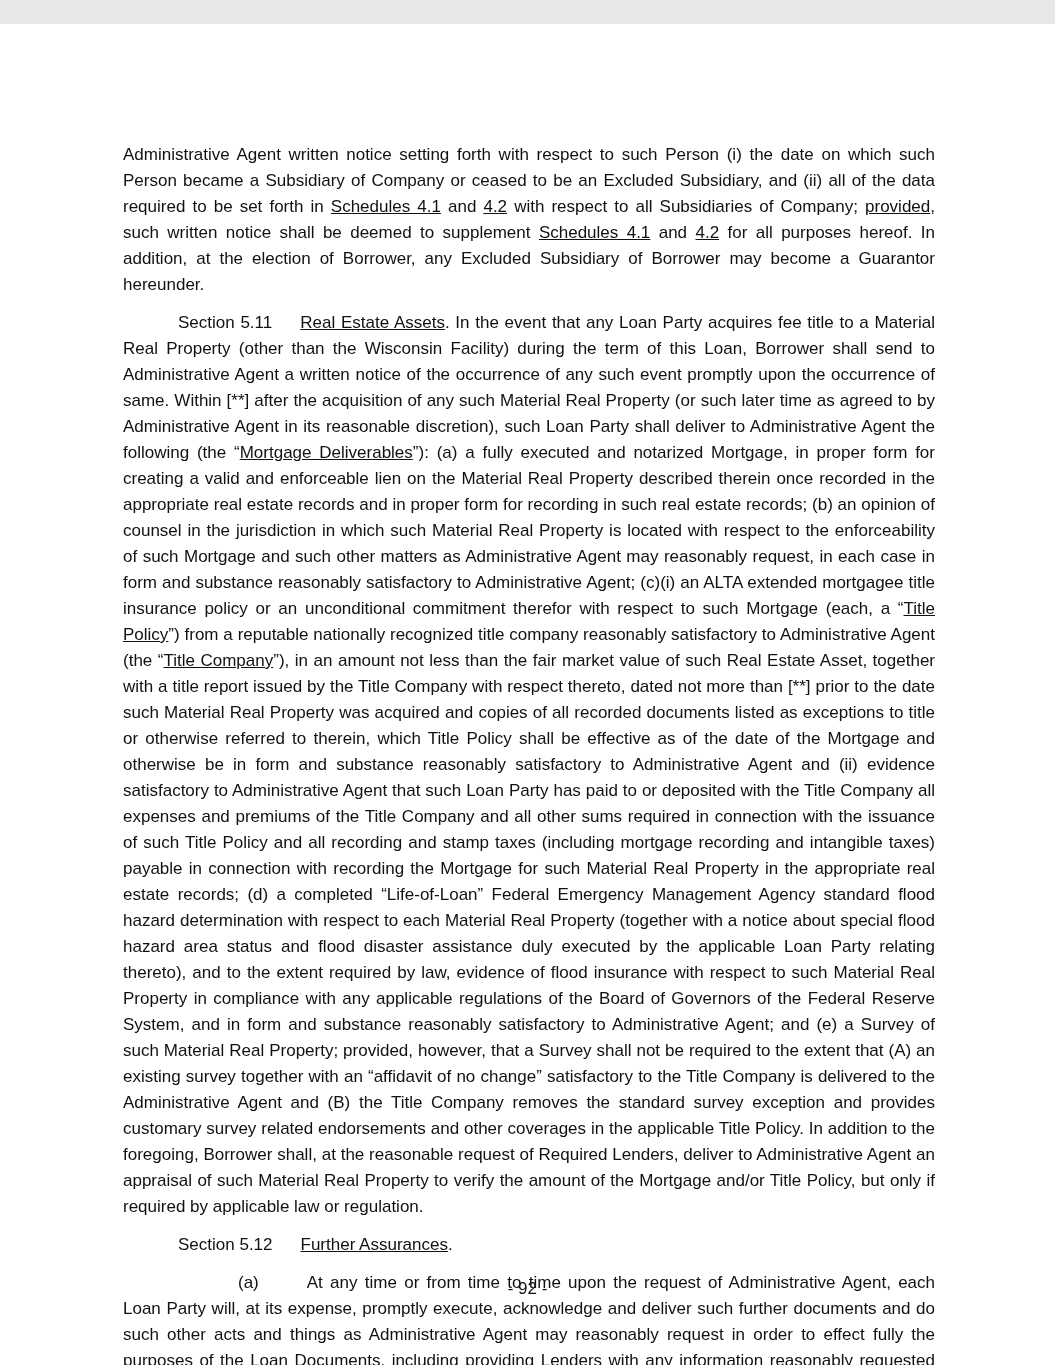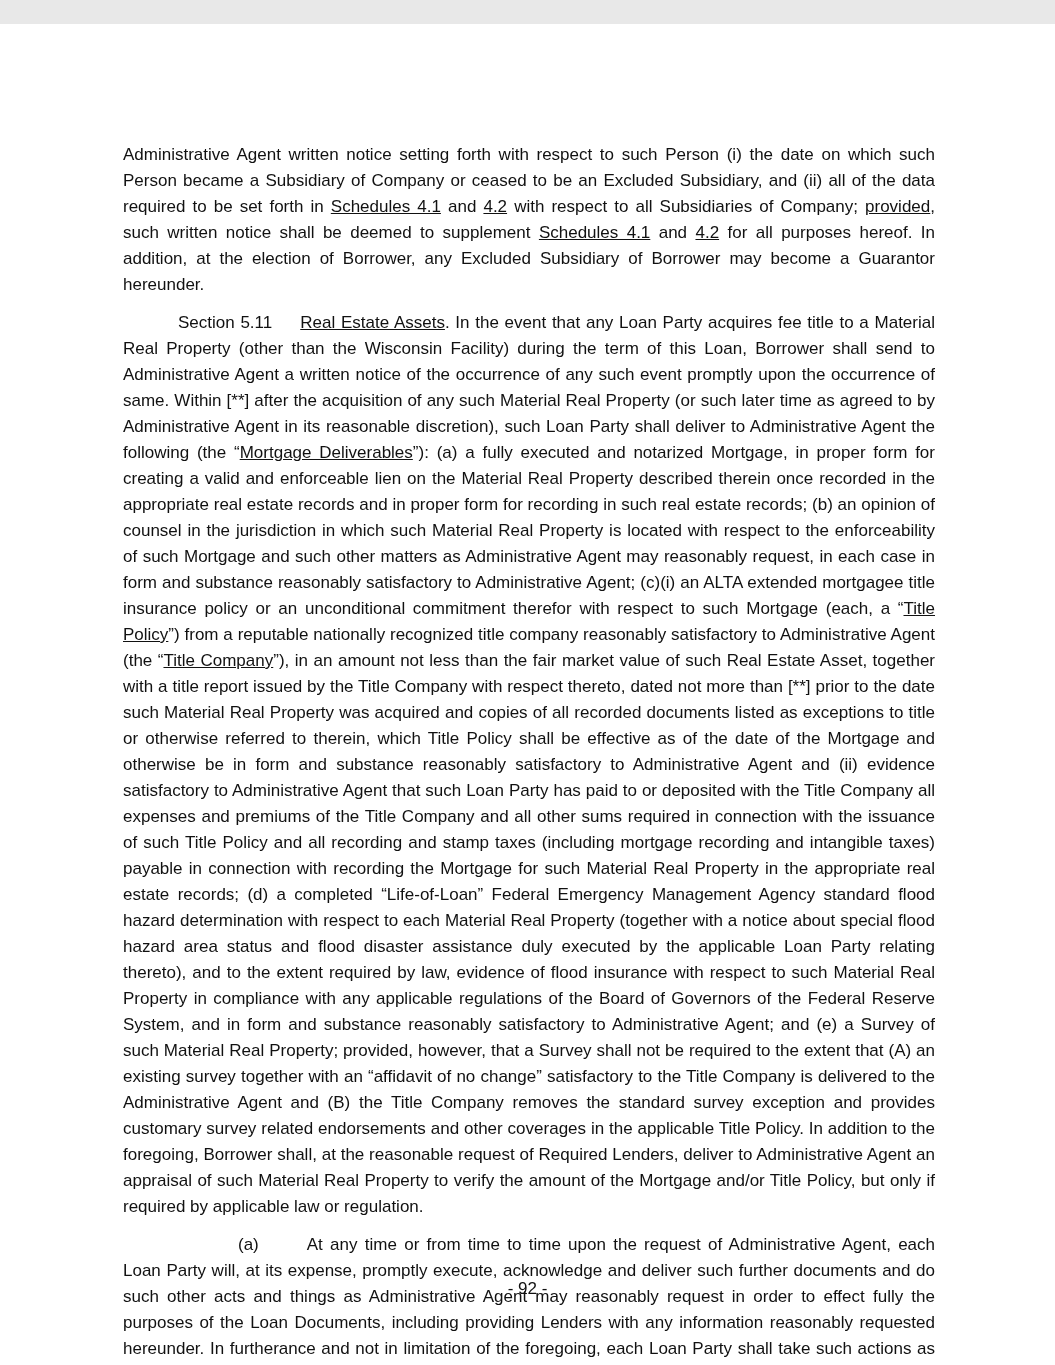--- a/index.html
+++ b/index.html
@@ -37,16 +37,17 @@
     text-align: center;
   }
 </style>
 </head>
 <body>
 
 <div class="page">
   <div class="doc-body">
     <p class="para"><span>Administrative Agent written notice setting forth with respect to such Person (i) the date on which such Person became a Subsidiary of Company or ceased to be an Excluded Subsidiary, and (ii) all of the data required to be set forth in </span><span class="u">Schedules 4.1</span><span> and </span><span class="u">4.2</span><span> with respect to all Subsidiaries of Company; </span><span class="u">provided</span><span>, such written notice shall be deemed to supplement </span><span class="u">Schedules 4.1</span><span> and </span><span class="u">4.2</span><span> for all purposes hereof. In addition, at the election of Borrower, any Excluded Subsidiary of Borrower may become a Guarantor hereunder.</span></p>
     <p class="para indent-section"><span>Section 5.11</span><span class="tab-sm"></span><span class="u">Real Estate Assets</span><span>.  In the event that any Loan Party acquires fee title to a Material Real Property (other than the Wisconsin Facility) during the term of this Loan, Borrower shall send to Administrative Agent a written notice of the occurrence of any such event promptly upon the occurrence of same.  Within [**] after the acquisition of any such Material Real Property (or such later time as agreed to by Administrative Agent in its reasonable discretion), such Loan Party shall deliver to Administrative Agent the following (the “</span><span class="u">Mortgage Deliverables</span><span>”): (a) a fully executed and notarized Mortgage, in proper form for creating a valid and enforceable lien on the Material Real Property described therein once recorded in the appropriate real estate records and in proper form for recording in such real estate records; (b) an opinion of counsel in the jurisdiction in which such Material Real Property is located with respect to the enforceability of such Mortgage and such other matters as Administrative Agent may reasonably request, in each case in form and substance reasonably satisfactory to Administrative Agent; (c)(i) an ALTA extended mortgagee title insurance policy or an unconditional commitment therefor with respect to such </span><span class="serif">Mortgage (each, a “</span><span class="serif u">Title Policy</span><span class="serif">”) from a </span><span>reputable nationally recognized title company reasonably </span><span class="serif">satisfactory to Administrative Agent (the “</span><span class="u">Title Company</span><span class="serif">”), in an amount not less than the fair market </span><span>value of such Real Estate Asset, together with a title report issued by the Title Company with respect thereto, dated not more than [**] prior to the date such Material Real Property was acquired and copies of all recorded documents listed as exceptions to title or otherwise referred to therein, which Title Policy shall be effective as of the date of the Mortgage and otherwise be in form and substance reasonably satisfactory to Administrative Agent and (ii) evidence satisfactory to Administrative Agent that such Loan Party has paid to or deposited with the Title Company all expenses and premiums of the Title Company and all other sums required in connection with the issuance of such Title Policy and all recording and stamp taxes (including mortgage recording and intangible taxes) payable in connection with recording the Mortgage for such Material Real Property in the appropriate real estate records; (d) </span><span class="serif">a completed “Life-of-Loan” Federal </span><span>Emergency Management Agency standard flood hazard determination with respect to each Material Real Property (together with a notice about special flood hazard area status and flood disaster assistance duly executed by the applicable Loan Party relating thereto), and to the extent required by law, evidence of flood insurance with respect to such Material Real Property in compliance with any applicable regulations of the Board of Governors of the Federal Reserve System, and in form and substance reasonably satisfactory to Administrative Agent; and (e) a Survey of such Material Real Property; provided, however, that a Survey shall not be required to the extent that (A) an existing survey </span><span class="serif">together with an “affidavit of no change” </span><span>satisfactory to the Title Company is delivered to the Administrative Agent and (B) the Title Company removes the standard survey exception and provides customary survey related endorsements and other coverages in the applicable Title Policy.  In addition to the foregoing, Borrower shall, at the reasonable request of Required Lenders, deliver to Administrative Agent an appraisal of such Material Real Property to verify the amount of the Mortgage and/or Title Policy, but only if required by applicable law or regulation.</span></p>
+    <p class="para indent-section"><span>Section 5.12</span><span class="tab-sm"></span><span class="u">Further Assurances</span><span>.</span></p>
     <p class="para indent-sub"><span>(a)</span><span class="tab-md"></span><span>At any time or from time to time upon the request of Administrative Agent, each Loan Party will, at its expense, promptly execute, acknowledge and deliver such further documents and do such other acts and things as Administrative Agent may reasonably request in order to effect fully the purposes of the Loan Documents, including providing Lenders with any information reasonably requested hereunder.  In furtherance and not in limitation of the foregoing, each Loan Party shall take such actions as Administrative Agent may reasonably request from time to time to ensure that the Obligations are</span></p>
   </div>
   <div class="page-number">- 92 -</div>
 </div>
 
 </body></html>

